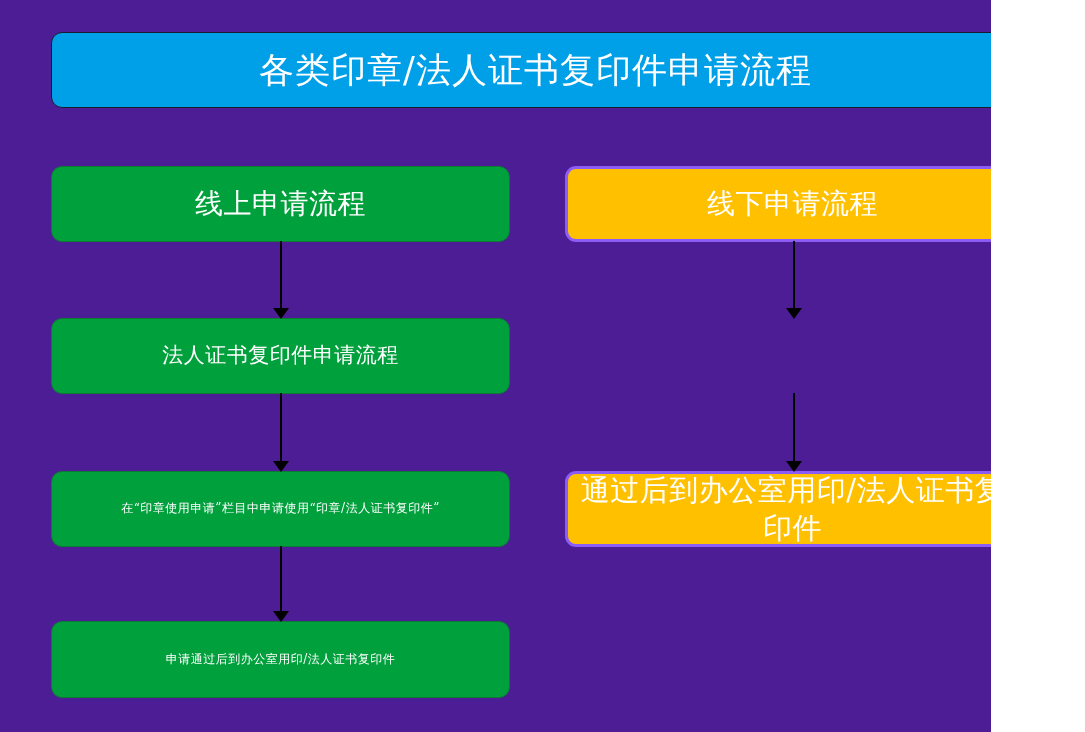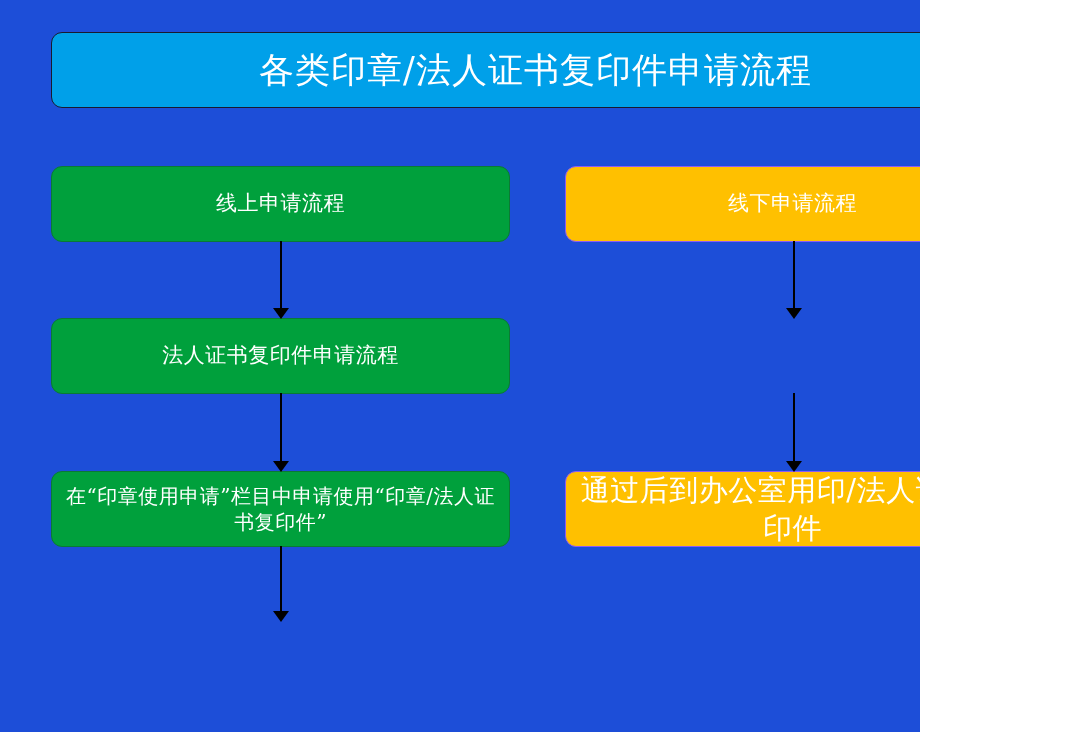--- a/index.html
+++ b/index.html
@@ -8,23 +8,23 @@
     padding: 0;
     background: #ffffff;
   }
   body {
     font-family: "DejaVu Serif", "Liberation Serif", serif;
     -webkit-font-smoothing: antialiased;
   }
 
   #canvas {
     position: relative;
-    width: 920px;
+    width: 991px;
     height: 732px;
-    background: #1d4ed8;
+    background: #4c1d95;
     overflow: hidden;
   }
 
   
   .node {
     position: absolute;
     box-sizing: border-box;
     border-radius: 11px;
     display: flex;
     align-items: center;
@@ -50,34 +50,34 @@
     letter-spacing: 1px;
   }
 
   
   .green {
     background: #00a03c;
     border: 1px solid #0a7a34;
   }
   .amber {
     background: #ffc000;
-    border: 1px solid #8b5cf6;
+    border: 3px solid #8b5cf6;
   }
 
   .col-left  { left: 51px;  width: 459px; }
   .col-right { left: 565px; width: 455px; }
 
   .row-1 { top: 166px; height: 76px; }
   .row-2 { top: 318px; height: 76px; }
   .row-3 { top: 471px; height: 76px; }
   .row-4 { top: 621px; height: 77px; }
 
-  .fs-head  { font-size: 21px; }
+  .fs-head  { font-size: 28px; }
   .fs-body  { font-size: 21px; }
-  .fs-tight { font-size: 20px; }
+  .fs-tight { font-size: 12px; }
   .fs-wide  { font-size: 29px; }
 
   
   .arrow {
     position: absolute;
     width: 22px;
     pointer-events: none;
   }
   .arrow .shaft {
     position: absolute;
@@ -109,20 +109,21 @@
 <div id="canvas">
 
   <div class="node title-box">各类印章/法人证书复印件申请流程</div>
 
   <div class="node green col-left row-1 fs-head">线上申请流程</div>
 
   <div class="node green col-left row-2 fs-body">法人证书复印件申请流程</div>
 
   <div class="node green col-left row-3 fs-tight">在“印章使用申请”栏目中申请使用“印章/法人证书复印件”</div>
 
+  <div class="node green col-left row-4 fs-tight">申请通过后到办公室用印/法人证书复印件</div>
 
   <div class="node amber col-right row-1 fs-head">线下申请流程</div>
 
 
   <div class="node amber col-right row-3 fs-wide">通过后到办公室用印/法人证书复印件</div>
 
   <div class="arrow arr-l1">
     <div class="shaft" style="height:67px"></div>
     <div class="head"></div>
   </div>

